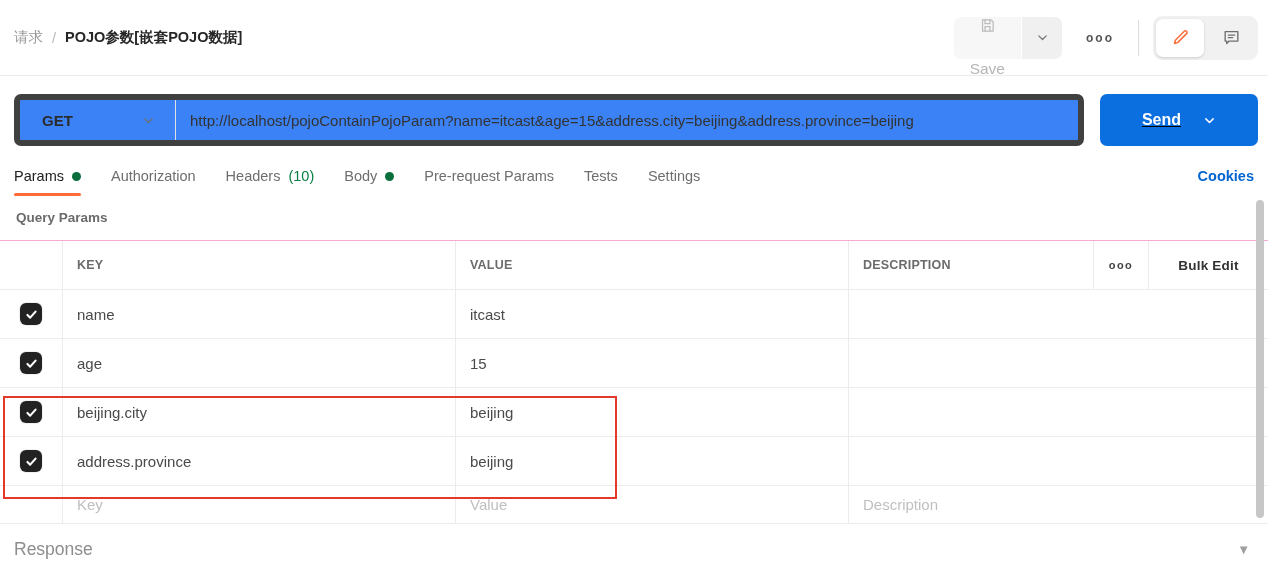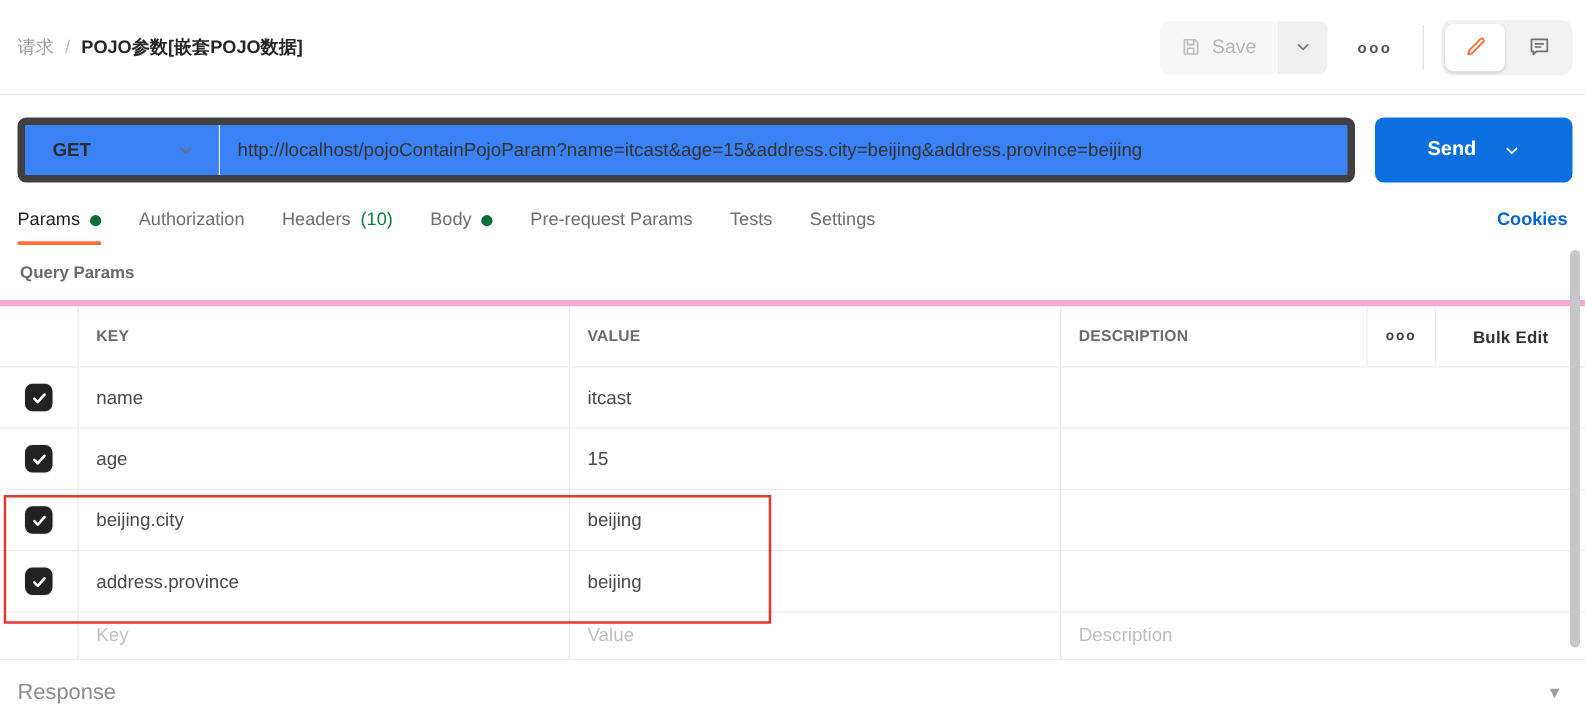--- a/index.html
+++ b/index.html
@@ -10,61 +10,61 @@
   
   .topbar { height:76px; display:flex; align-items:center; justify-content:space-between;
     padding:0 10px 0 14px; border-bottom:1px solid #ebebeb; }
   .breadcrumb { display:flex; align-items:center; gap:9px; font-size:14.5px; }
   .crumb-section { color:#9a9a9a; }
   .crumb-sep { color:#b9b9b9; }
   .crumb-title { color:#262626; font-weight:bold; }
 
   .top-actions { display:flex; align-items:center; gap:14px; }
   .save-group { display:flex; }
-  .save-main { display:flex; align-items:center; gap:9px; height:42px; padding:0 16px;
-    background:#f7f7f7; border-radius:7px 0 0 7px; color:#b6b6b6; font-size:15.5px; cursor:default; }
+  .save-main { display:flex; align-items:center; gap:26px; height:42px; padding:0 16px;
+    background:#f7f7f7; border-radius:7px 0 0 7px; color:#b6b6b6; font-size:15.5px; cursor:default;flex-direction:column; }
   .save-caret { width:40px; height:42px; margin-left:1px; background:#f0f0f0;
     border-radius:0 7px 7px 0; display:flex; align-items:center; justify-content:center; cursor:pointer; }
   .more-dots { font-size:12px; font-weight:bold; letter-spacing:2px; color:#555;
     padding:8px 10px; cursor:pointer; user-select:none; }
   .vdivider { width:1px; height:36px; background:#dddddd; }
   .edit-group { background:#f1f1f1; border-radius:9px; padding:3px; display:flex; gap:3px; }
   .edit-tile { width:48px; height:38px; display:flex; align-items:center; justify-content:center;
     border-radius:7px; cursor:pointer; }
   .edit-tile.active { background:#ffffff; box-shadow:0 1px 3px rgba(0,0,0,0.14); }
 
   
   .request-row { display:flex; gap:16px; margin:18px 10px 0 14px; height:52px; }
   .method-url { flex:1; display:flex; align-items:stretch; background:#3b82f6;
     border:6px solid #404040; border-radius:7px; overflow:hidden; }
   .method-box { width:156px; display:flex; align-items:center; justify-content:space-between;
     padding:0 20px 0 22px; cursor:pointer; border-right:1px solid #e2e2e2; }
   .method-label { font-size:15px; font-weight:bold; color:#2b2b2b; }
   .url-input { flex:1; border:none; outline:none; background:transparent;
     font-family:"Liberation Sans", sans-serif; font-size:15px; color:#333333; padding:0 14px; }
   .send-btn { width:158px; background:#0b6fe0; border-radius:7px; display:flex;
-    align-items:center; justify-content:center; gap:22px; cursor:pointer; }
+    align-items:center; justify-content:center; gap:22px; cursor:pointer;text-decoration:underline; }
   .send-label { color:#ffffff; font-size:16px; font-weight:bold; }
 
   
   .tabs-row { display:flex; align-items:center; gap:30px; margin:22px 14px 0 14px; font-size:14.5px; }
   .tab { color:#6e6e6e; cursor:pointer; display:flex; align-items:center; gap:8px; position:relative;
     padding-bottom:12px;text-align:right; }
   .tab.active { color:#212121; }
   .tab.active::after { content:""; position:absolute; left:0; right:0; bottom:0; height:3px;
     background:#ff6c37; border-radius:2px; }
   .dot { width:9px; height:9px; border-radius:50%; background:#0a6e3d; display:inline-block; }
   .hdr-count { color:#0a7f43; }
   .cookies-link { margin-left:auto; color:#0265d2; font-weight:bold; font-size:14.5px;
     cursor:pointer; padding-bottom:12px; }
 
   
   .qp-label { margin:14px 14px 15px 16px; font-size:13.5px; font-weight:bold; color:#6b6b6b; }
 
-  .ptable { width:100%; border-top:5px solid #f9a8d4; font-size:15px; }
+  .ptable { width:100%; border-top:1px solid #f9a8d4; font-size:15px; }
   .trow { display:flex; height:49px; border-bottom:1px solid #ececec; align-items:stretch; }
   .trow.header { color:#6b6b6b; font-size:12.5px; font-weight:bold; letter-spacing:0.2px; }
   .c { display:flex; align-items:center; padding-left:14px; }
   .c-check { width:62px; padding:0; justify-content:center; }
   .c-key   { width:393px; border-left:1px solid #ececec; }
   .c-value { width:393px; border-left:1px solid #ececec; }
   .c-desc  { flex:1; border-left:1px solid #ececec; }
   .c-desc-h{ width:245px; border-left:1px solid #ececec; }
   .c-more  { width:55px; border-left:1px solid #ececec; justify-content:center; padding:0;
     font-size:11px; font-weight:bold; letter-spacing:1.5px; color:#444; cursor:pointer; }

